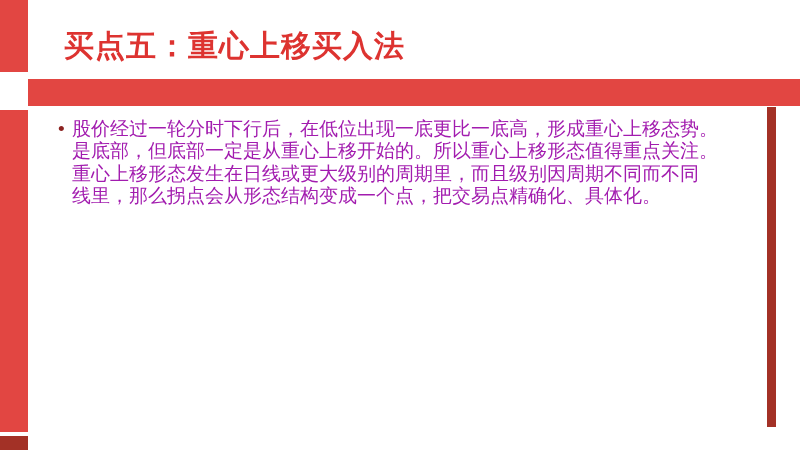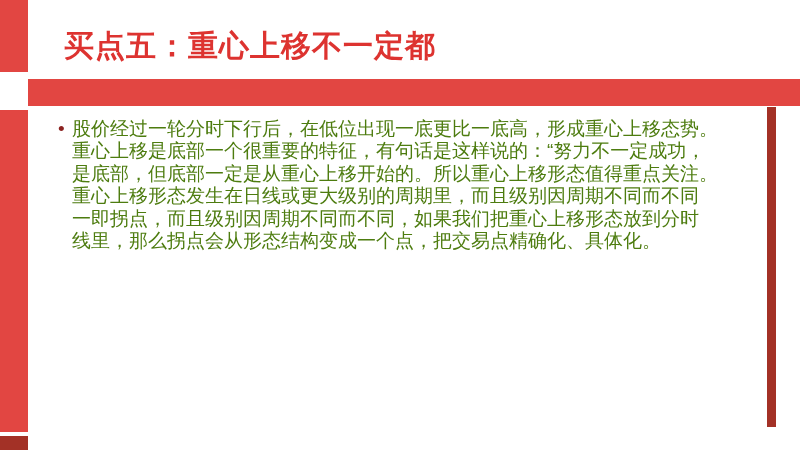--- a/index.html
+++ b/index.html
@@ -44,44 +44,42 @@
     color: #dd3330;
     letter-spacing: 1px;
     white-space: nowrap;
   }
   
   .body-text {
     position: absolute; left: 72px; top: 118px;
     width: 690px;
     font-size: 19px;
     line-height: 22.4px;
-    color: #4d7c0f;
+    color: #a21caf;
     font-weight: 500;
   }
   .body-line { white-space: nowrap; }
   .bullet {
     position: absolute; left: 58px; top: 118px;
     font-size: 19px;
     line-height: 22.4px;
     color: #8b2220;
   }
 </style>
 </head>
 <body>
 
 <div class="block-top-left"></div>
 <div class="band-header"></div>
 <div class="col-left"></div>
 <div class="block-bottom-left"></div>
 <div class="bar-right"></div>
 
-<div class="title">买点五：重心上移不一定都</div>
+<div class="title">买点五：重心上移买入法</div>
 
 <div class="bullet">•</div>
 
 <div class="body-text">
   <div class="body-line">股价经过一轮分时下行后，在低位出现一底更比一底高，形成重心上移态势。</div>
-  <div class="body-line">重心上移是底部一个很重要的特征，有句话是这样说的：“努力不一定成功，</div>
   <div class="body-line">是底部，但底部一定是从重心上移开始的。所以重心上移形态值得重点关注。</div>
   <div class="body-line">重心上移形态发生在日线或更大级别的周期里，而且级别因周期不同而不同</div>
-  <div class="body-line">一即拐点，而且级别因周期不同而不同，如果我们把重心上移形态放到分时</div>
   <div class="body-line">线里，那么拐点会从形态结构变成一个点，把交易点精确化、具体化。</div>
 </div>
 
 </body></html>

